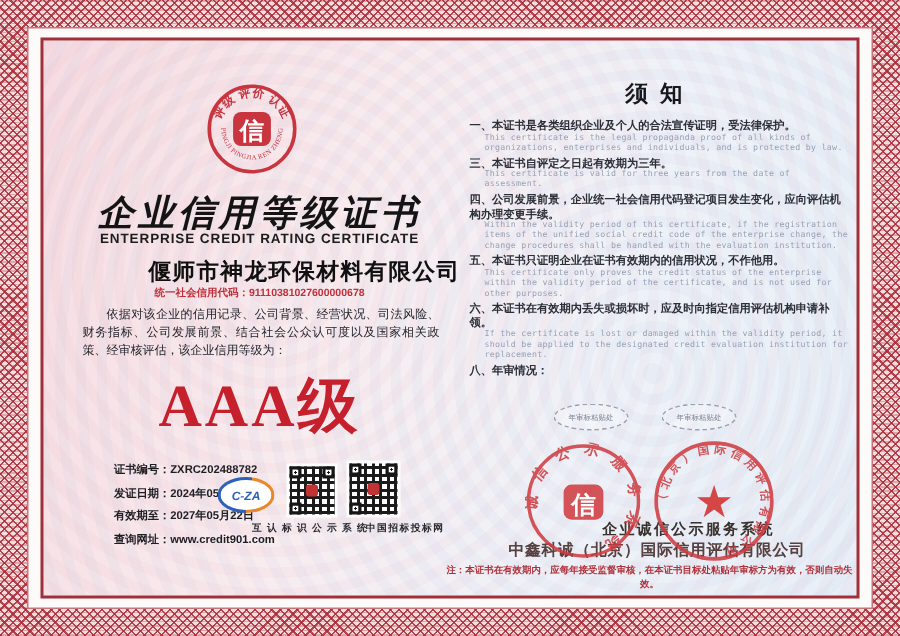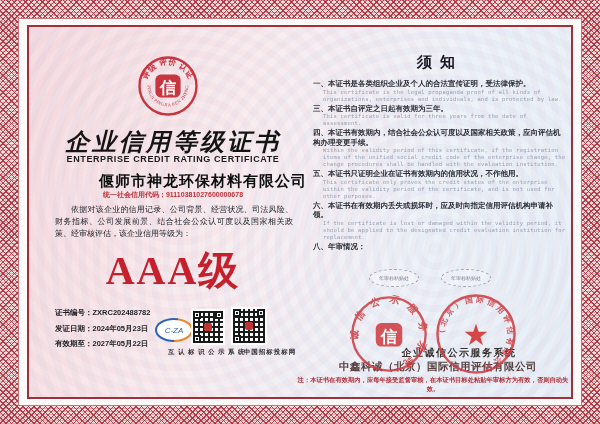--- a/index.html
+++ b/index.html
@@ -26,25 +26,25 @@
     letter-spacing:.6px;color:#1c1c1c;}
   .company{position:absolute;left:0;top:145px;width:100%;font-family:"Liberation Serif",serif;
     font-weight:bold;font-size:15px;color:#101010;letter-spacing:1px;text-align:right;}
   .ucode{position:absolute;left:0;top:163px;width:100%;font-size:7px;font-weight:bold;color:#c0303a;}
   .statement{position:absolute;left:16px;top:177px;width:238px;font-size:8px;line-height:12px;
     color:#22232a;text-align:justify;text-indent:2em;font-weight:500;}
   .rating{position:absolute;left:0;top:216px;width:100%;font-family:"Liberation Serif",serif;
     font-weight:bold;font-size:40px;letter-spacing:2px;color:#c5202c;}
   .meta{position:absolute;left:26px;top:281px;width:160px;font-size:7.5px;color:#1d1d22;}
   .meta .row{display:flex;margin-bottom:5.5px;}
-  .meta .lab{font-weight:bold;white-space:nowrap;}
+  .meta .lab{font-weight:bold;white-space:nowrap;margin-left:21px;}
   .meta .val{font-weight:bold;white-space:nowrap;}
   .meta .row.cont .lab{visibility:hidden;}
-  .cza{position:absolute;left:126px;top:291px;width:34px;height:20px;border-radius:50%;
-    border:2px solid transparent;color:#2e62b8;font-weight:normal;font-style:italic;font-size:8px;
+  .cza{position:absolute;left:116px;top:291px;width:34px;height:20px;border-radius:50%;
+    border:2px solid transparent;color:#2e62b8;font-weight:bold;font-style:italic;font-size:8px;
     display:flex;align-items:center;justify-content:center;
     background:linear-gradient(#fff,#fff) padding-box,linear-gradient(100deg,#2e62b8 55%,#e8882a 55%) border-box;}
   .qr{position:absolute;width:30px;height:32px;background-color:#fdfdfd;
     background-image:
       repeating-linear-gradient(90deg,#1b1b1b 0 2px,transparent 2px 5px),
       repeating-linear-gradient(0deg,#1b1b1b 0 2px,#fdfdfd 2px 5px);
     box-shadow:0 0 0 2px #fdfdfd;}
   .qr1{left:164px;top:284px;}
   .qr2{left:204px;top:282px;width:32px;height:34px;}
   .qr .f{position:absolute;width:8px;height:8px;border:2px solid #161616;background:
@@ -114,20 +114,24 @@
           <span class="val">ZXRC202488782</span>
         </div>
         <div class="row">
           <span class="lab">发证日期：</span>
           <span class="val">2024年05月23日</span>
         </div>
         <div class="row">
           <span class="lab">有效期至：</span>
           <span class="val">2027年05月22日</span>
         </div>
+        <div class="row">
+          <span class="lab">查询网址：</span>
+          <span class="val">www.credit901.com</span>
+        </div>
       </div>
 
       <div class="cza">C-ZA</div>
       <div class="qr qr1">
           <i class="f tl"></i>
           <i class="f tr"></i>
           <i class="f bl"></i>
           <i class="c"></i>
         </div>
       <div class="qr qr2">
@@ -143,21 +147,21 @@
         <div class="notice-title">须知</div>
         <div class="n-item">
           <div class="n-zh">一、本证书是各类组织企业及个人的合法宣传证明，受法律保护。</div>
           <div class="n-en">This certificate is the legal propaganda proof of all kinds of organizations, enterprises and individuals, and is protected by law.</div>
         </div>
         <div class="n-item">
           <div class="n-zh">三、本证书自评定之日起有效期为三年。</div>
           <div class="n-en">This certificate is valid for three years from the date of assessment.</div>
         </div>
         <div class="n-item">
-          <div class="n-zh">四、本证书有效期内，结合社会公众认可度以及国家相关政策，应向评估机构办理变更手续。</div>
+          <div class="n-zh">四、公司发展前景，企业统一社会信用代码登记项目发生变化，应向评估机构办理变更手续。</div>
           <div class="n-en">Within the validity period of this certificate, if the registration items of the unified social credit code of the enterprise change, the change procedures shall be handled with the evaluation institution.</div>
         </div>
         <div class="n-item">
           <div class="n-zh">五、本证书只证明企业在证书有效期内的信用状况，不作他用。</div>
           <div class="n-en">This certificate only proves the credit status of the enterprise within the validity period of the certificate, and is not used for other purposes.</div>
         </div>
         <div class="n-item">
           <div class="n-zh">六、本证书在有效期内丢失或损坏时，应及时向指定信用评估机构申请补领。</div>
           <div class="n-en">If the certificate is lost or damaged within the validity period, it should be applied to the designated credit evaluation institution for replacement.</div>
         </div>

